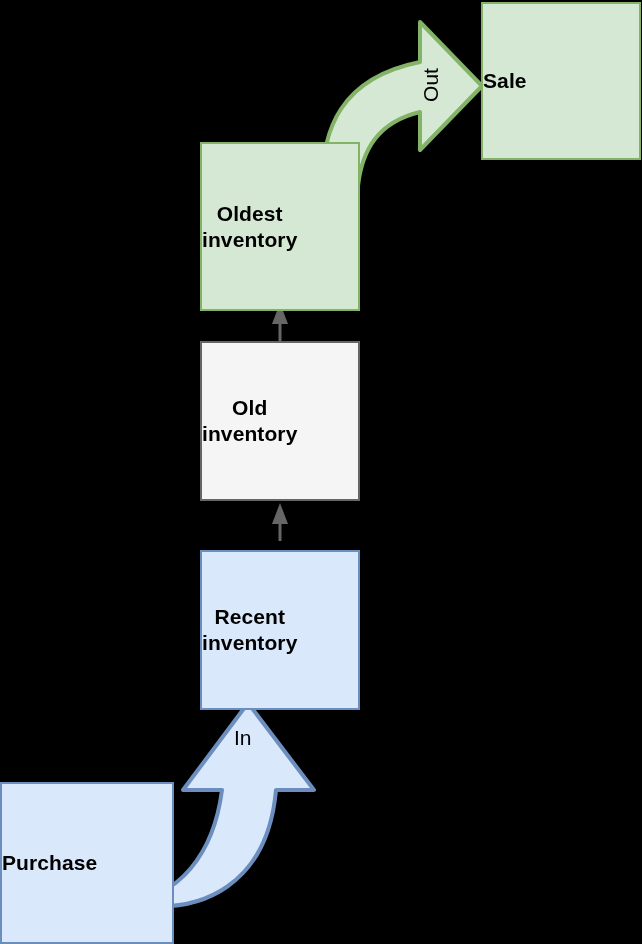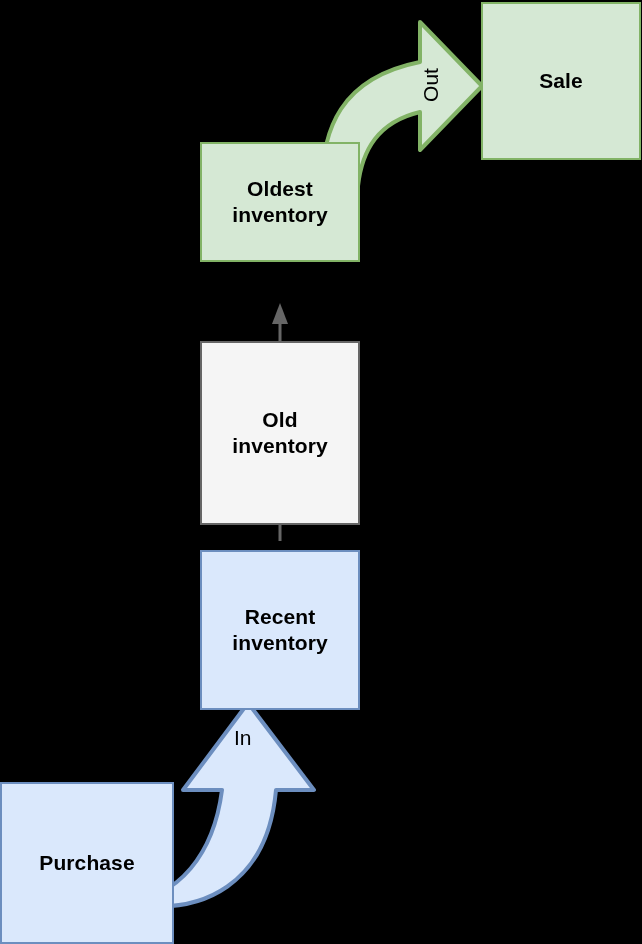--- a/index.html
+++ b/index.html
@@ -22,21 +22,21 @@
     left: 0;
     top: 0;
     width: 642px;
     height: 944px;
   }
   .node-box {
     position: absolute;
     box-sizing: border-box;
     display: flex;
     align-items: center;
-    justify-content: center;
+    justify-content: flex-start;
     text-align: center;
     font-weight: bold;
     font-size: 21px;
     line-height: 1.22;
     color: #000000;
     letter-spacing: 0.1px;
   }
   .node-green {
     background: #d5e8d4;
     border: 2px solid #82b366;
@@ -98,28 +98,28 @@
                L 276,790
                C 268,880 206,920 121,902
                C 160,886 190,876 121,902 Z" fill="#dae8fc" stroke="#6c8ebf" stroke-width="4" stroke-linejoin="round"></path>
     </g>
   </svg>
 
   <div class="node-box node-green" style="left:481px; top:2px; width:160px; height:158px;">
     <span>Sale</span>
   </div>
 
-  <div class="node-box node-green" style="left:200px; top:142px; width:160px; height:120px;">
+  <div class="node-box node-green" style="left:200px; top:142px; width:160px; height:169px;">
     <span>
       <span>Oldest</span><br>
       <span>inventory</span>
     </span>
   </div>
 
-  <div class="node-box node-gray" style="left:200px; top:341px; width:160px; height:184px;">
+  <div class="node-box node-gray" style="left:200px; top:341px; width:160px; height:160px;">
     <span>
       <span>Old</span><br>
       <span>inventory</span>
     </span>
   </div>
 
   <div class="node-box node-blue" style="left:200px; top:550px; width:160px; height:160px;">
     <span>
       <span>Recent</span><br>
       <span>inventory</span>

